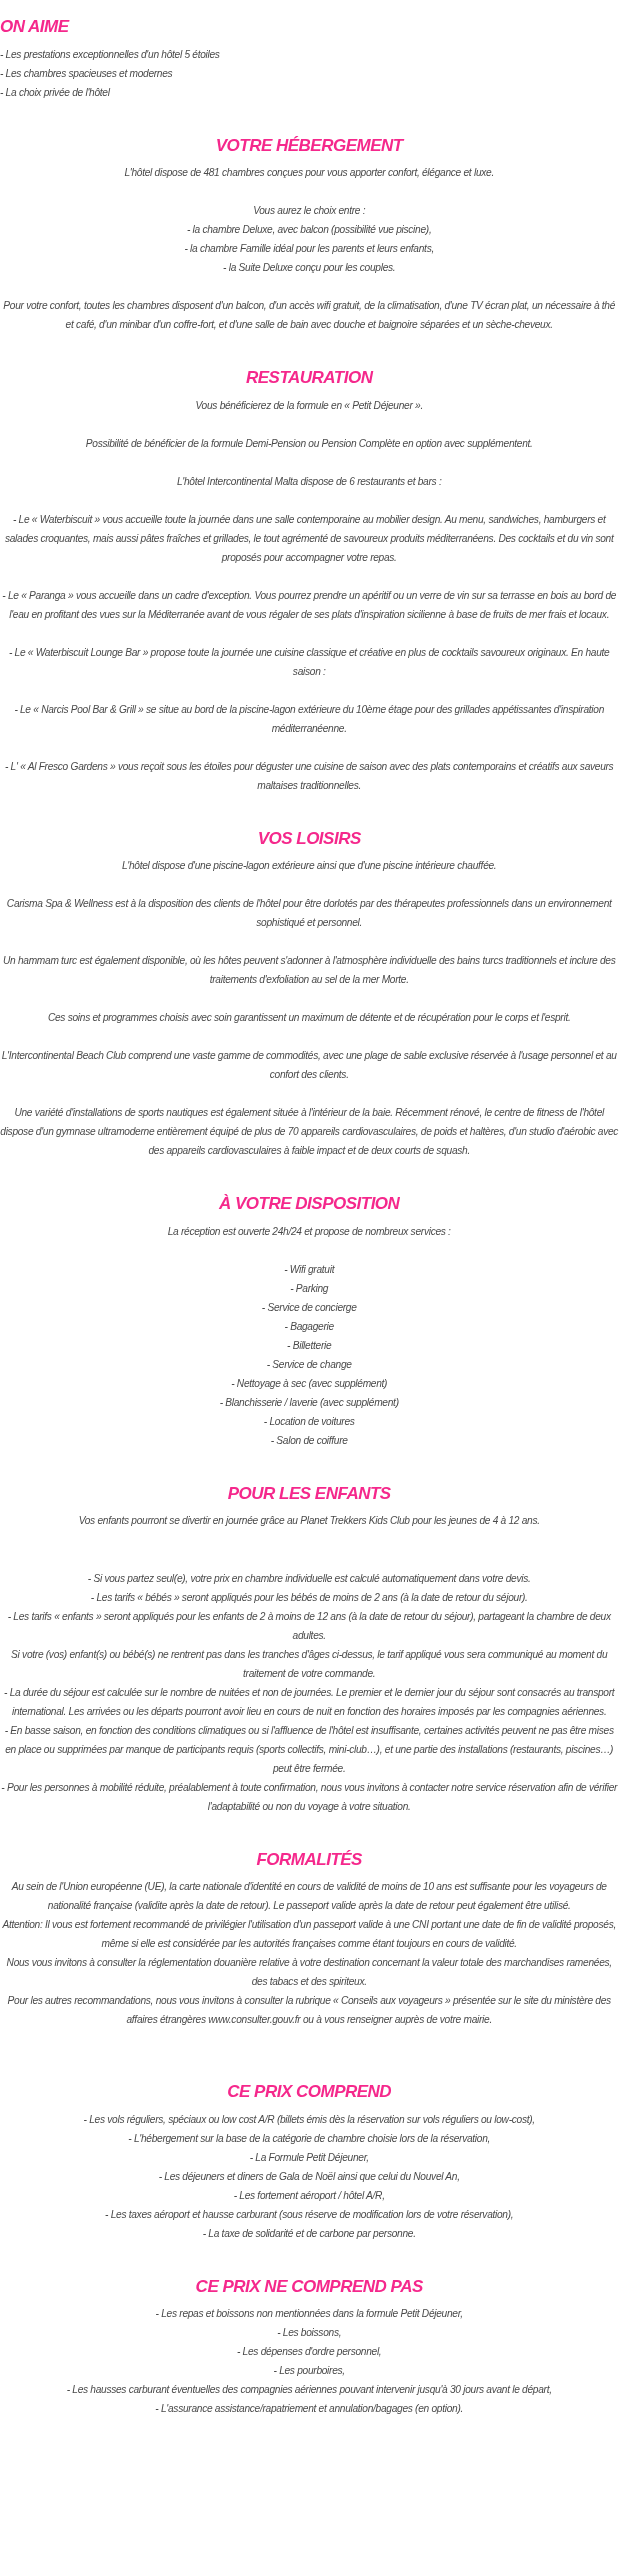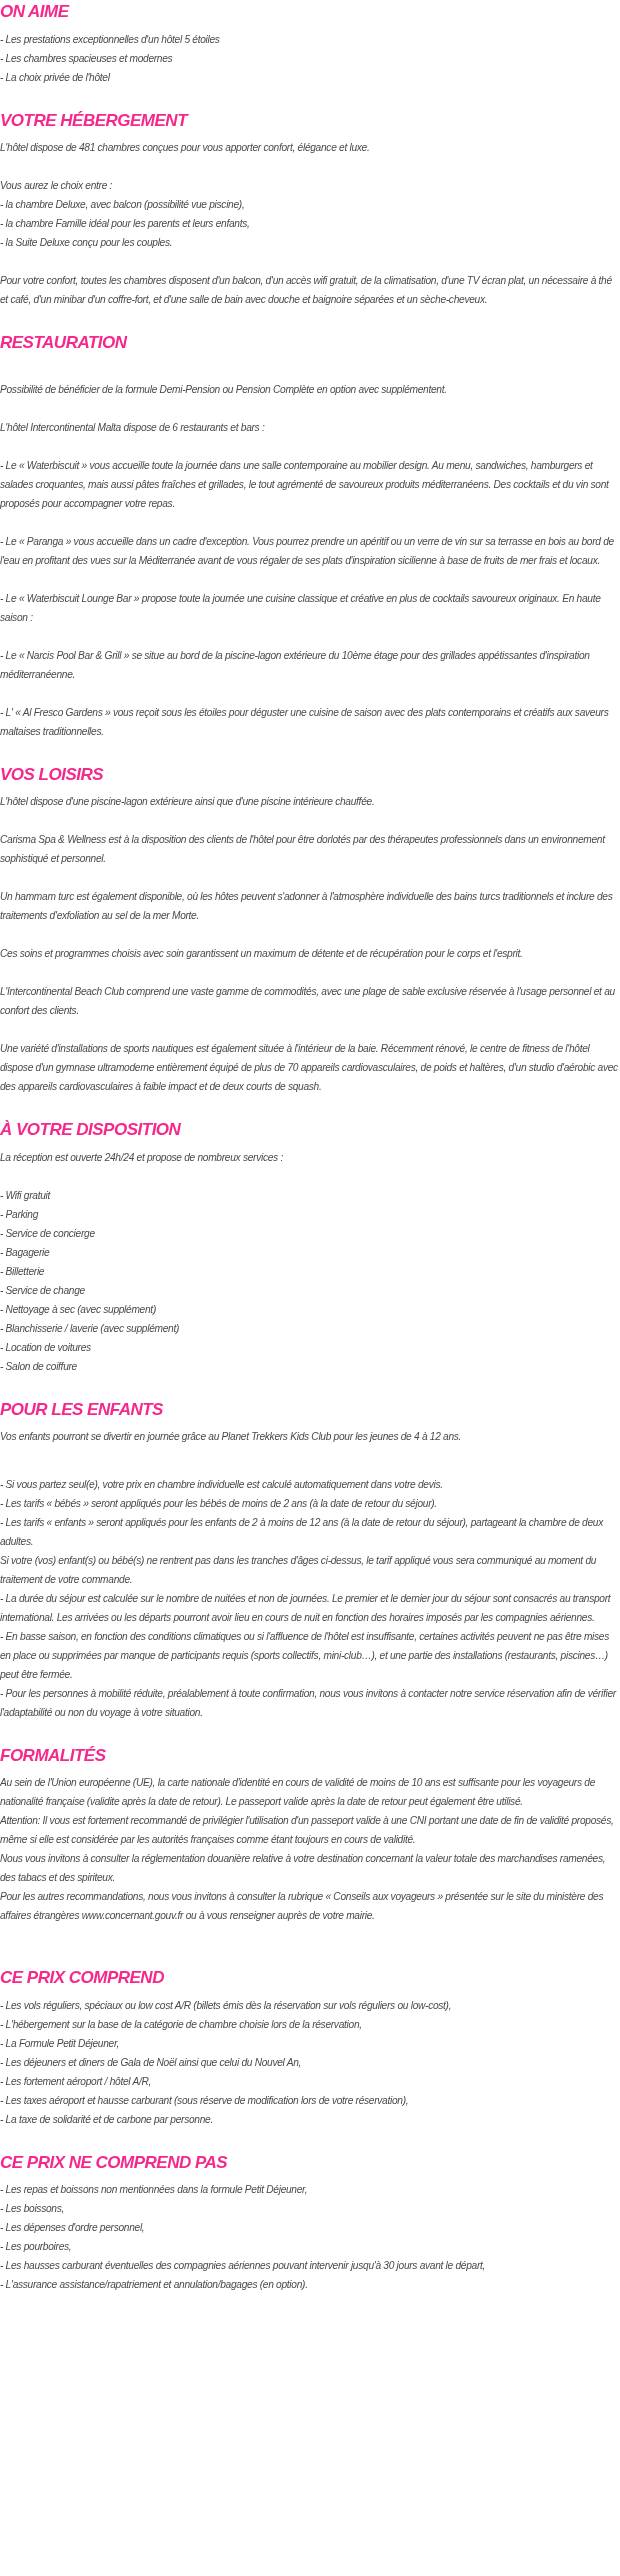--- a/index.html
+++ b/index.html
@@ -27,21 +27,22 @@
       font-size: 17px;
       line-height: 23px;
       margin: 0;
       padding: 0;
       letter-spacing: -0.5px;
     }
     .section {
       margin: 0;
     }
     .section + .section {
-      margin-top: 22px;
+      margin-top: 32px;
+      text-align: center;
     }
     .heading-gap {
       height: 6.5px;
     }
     p {
       margin: 0;
       padding: 0;
     }
     .blank {
       height: 19px;
@@ -52,21 +53,21 @@
     .url {
       color: #4a4a4a;
       text-decoration: none;
     }
   </style>
 </head>
 <body>
 
 <div class="page">
 
-  <section class="section" style="padding-top:0;">
+  <section class="section" style="padding-top:15px;">
     <h2>ON AIME</h2>
     <div class="heading-gap"></div>
     <p class="list-line">- Les prestations exceptionnelles d'un hôtel 5 étoiles</p>
     <p class="list-line">- Les chambres spacieuses et modernes</p>
     <p class="list-line">- La choix privée de l'hôtel</p>
   </section>
 
   <section class="section">
     <h2>VOTRE HÉBERGEMENT</h2>
     <div class="heading-gap"></div>
@@ -76,20 +77,21 @@
     <p class="list-line">- la chambre Deluxe, avec balcon (possibilité vue piscine),</p>
     <p class="list-line">- la chambre Famille idéal pour les parents et leurs enfants,</p>
     <p class="list-line">- la Suite Deluxe conçu pour les couples.</p>
     <div class="blank"></div>
     <p>Pour votre confort, toutes les chambres disposent d'un balcon, d'un accès wifi gratuit, de la climatisation, d'une TV écran plat, un nécessaire à thé et café, d'un minibar d'un coffre-fort, et d'une salle de bain avec douche et baignoire séparées et un sèche-cheveux.</p>
   </section>
 
   <section class="section">
     <h2>RESTAURATION</h2>
     <div class="heading-gap"></div>
+    <p>Vous bénéficierez de la formule en « Petit Déjeuner ».</p>
     <div class="blank"></div>
     <p>Possibilité de bénéficier de la formule Demi-Pension ou Pension Complète en option avec supplémentent.</p>
     <div class="blank"></div>
     <p>L'hôtel Intercontinental Malta dispose de 6 restaurants et bars :</p>
     <div class="blank"></div>
     <p>- Le « Waterbiscuit » vous accueille toute la journée dans une salle contemporaine au mobilier design. Au menu, sandwiches, hamburgers et salades croquantes, mais aussi pâtes fraîches et grillades, le tout agrémenté de savoureux produits méditerranéens. Des cocktails et du vin sont proposés pour accompagner votre repas.</p>
     <div class="blank"></div>
     <p>- Le « Paranga » vous accueille dans un cadre d'exception. Vous pourrez prendre un apéritif ou un verre de vin sur sa terrasse en bois au bord de l'eau en profitant des vues sur la Méditerranée avant de vous régaler de ses plats d'inspiration sicilienne à base de fruits de mer frais et locaux.</p>
     <div class="blank"></div>
     <p>- Le « Waterbiscuit Lounge Bar » propose toute la journée une cuisine classique et créative en plus de cocktails savoureux originaux. En haute saison :</p>
@@ -148,21 +150,21 @@
     <p>- En basse saison, en fonction des conditions climatiques ou si l'affluence de l'hôtel est insuffisante, certaines activités peuvent ne pas être mises en place ou supprimées par manque de participants requis (sports collectifs, mini-club…), et une partie des installations (restaurants, piscines…) peut être fermée.</p>
     <p>- Pour les personnes à mobilité réduite, préalablement à toute confirmation, nous vous invitons à contacter notre service réservation afin de vérifier l'adaptabilité ou non du voyage à votre situation.</p>
   </section>
 
   <section class="section">
     <h2>FORMALITÉS</h2>
     <div class="heading-gap"></div>
     <p>Au sein de l'Union européenne (UE), la carte nationale d'identité en cours de validité de moins de 10 ans est suffisante pour les voyageurs de nationalité française (validite après la date de retour). Le passeport valide après la date de retour peut également être utilisé.</p>
     <p>Attention: Il vous est fortement recommandé de privilégier l'utilisation d'un passeport valide à une CNI portant une date de fin de validité proposés, même si elle est considérée par les autorités françaises comme étant toujours en cours de validité.</p>
     <p>Nous vous invitons à consulter la réglementation douanière relative à votre destination concernant la valeur totale des marchandises ramenées, des tabacs et des spiriteux.</p>
-    <p><span>Pour les autres recommandations, nous vous invitons à consulter la rubrique « Conseils aux voyageurs » présentée sur le site du ministère des affaires étrangères </span><a class="url">www.concernant.gouv.fr</a><span> ou à vous renseigner auprès de votre mairie.</span></p>
+    <p><span>Pour les autres recommandations, nous vous invitons à consulter la rubrique « Conseils aux voyageurs » présentée sur le site du ministère des affaires étrangères </span><a class="url">www.consulter.gouv.fr</a><span> ou à vous renseigner auprès de votre mairie.</span></p>
     <div class="blank"></div>
   </section>
 
   <section class="section">
     <h2>CE PRIX COMPREND</h2>
     <div class="heading-gap"></div>
     <p class="list-line">- Les vols réguliers, spéciaux ou low cost A/R (billets émis dès la réservation sur vols réguliers ou low-cost),</p>
     <p class="list-line">- L'hébergement sur la base de la catégorie de chambre choisie lors de la réservation,</p>
     <p class="list-line">- La Formule Petit Déjeuner,</p>
     <p class="list-line">- Les déjeuners et diners de Gala de Noël ainsi que celui du Nouvel An,</p>

